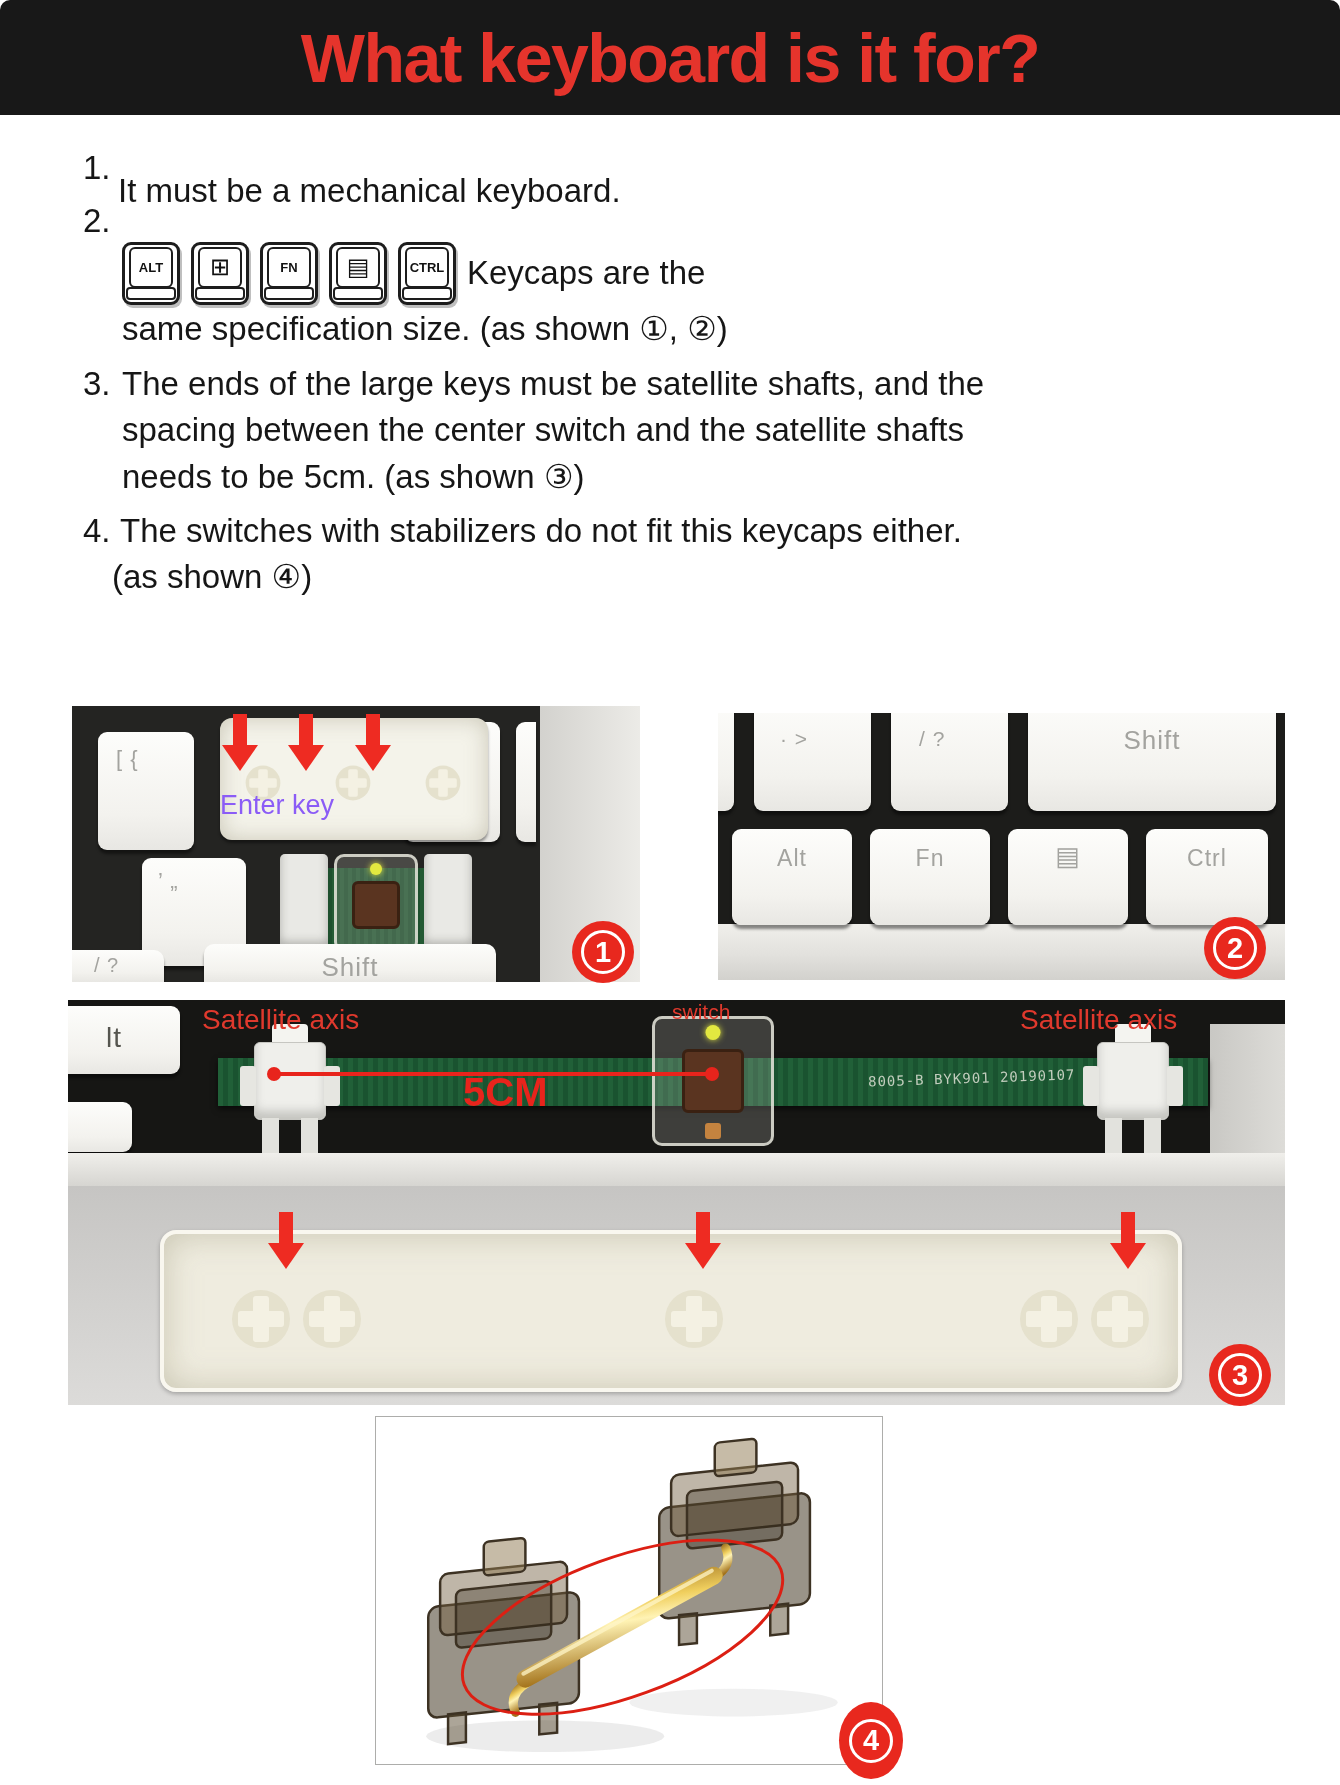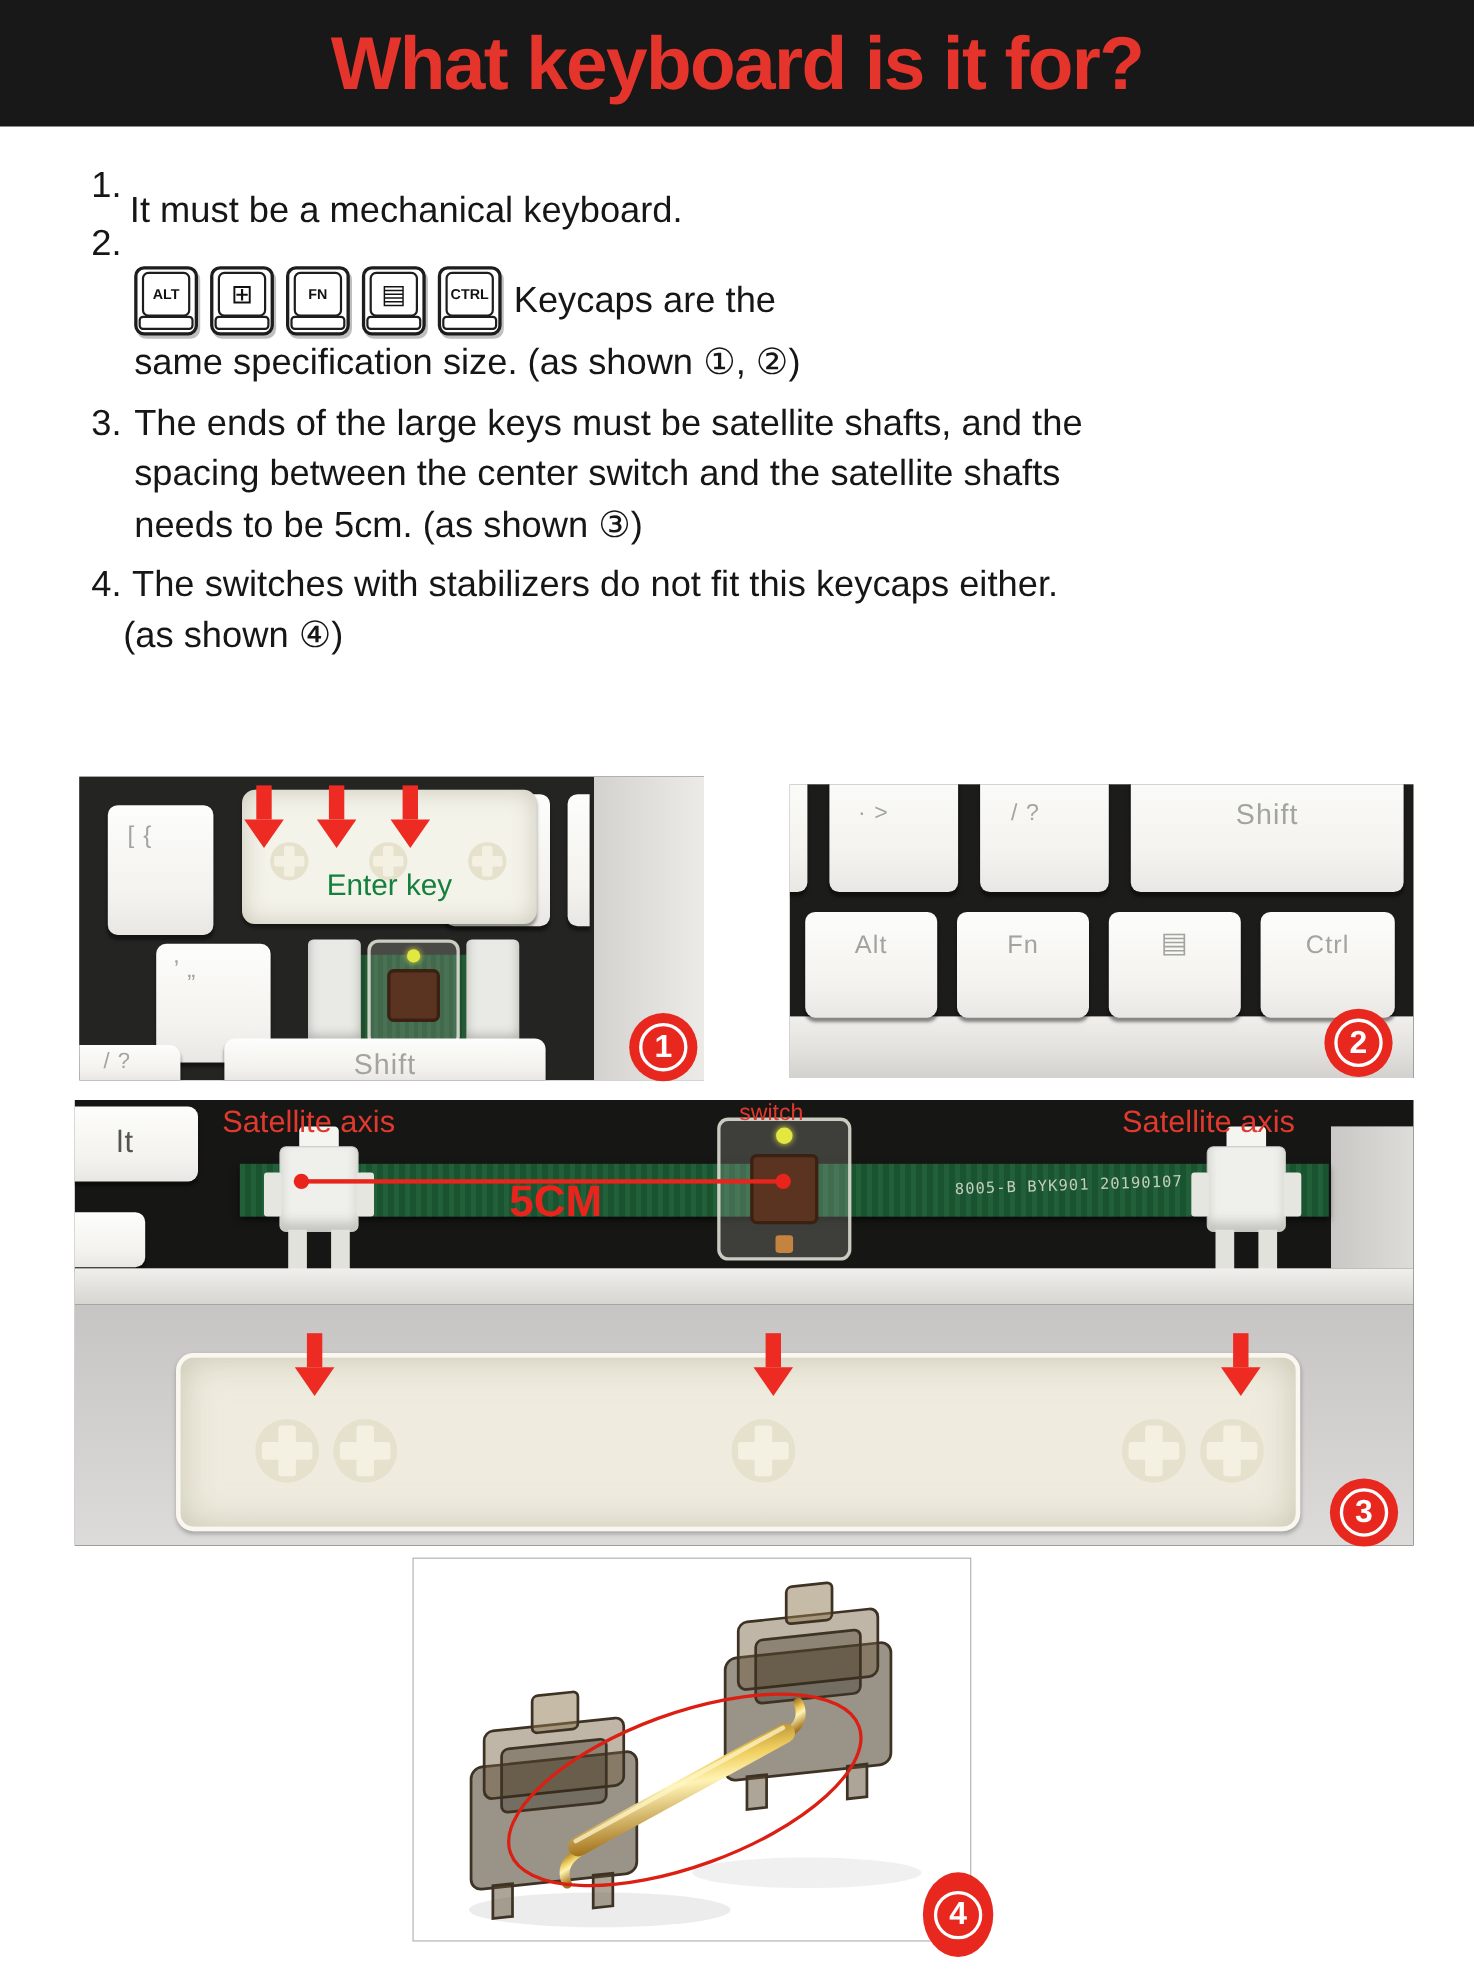--- a/index.html
+++ b/index.html
@@ -1,17 +1,17 @@
 <!DOCTYPE html>
 <html><head>
 <meta charset="utf-8">
 <style>
   * { margin:0; padding:0; box-sizing:border-box; }
   body { background:#fff; font-family:"Liberation Sans", sans-serif; }
-  #page { position:relative; width:1340px; height:1785px; background:#fff; overflow:hidden; }
+  #page { position:relative; width:1340px; height:1785px; background:#fff; overflow:hidden;border-radius:10px; }
   .abs { position:absolute; }
 
   
   .banner { position:absolute; left:0; top:0; width:1340px; height:115px; background:#181818; display:flex; align-items:center; justify-content:center; }
   .banner h1 { color:#e5342c; font-size:68px; font-weight:700; letter-spacing:-1.5px; }
 
   
   .num, .line { position:absolute; font-size:33px; color:#161616; white-space:nowrap; }
   .iconline { position:absolute; display:flex; align-items:center; gap:11px; }
   .iconline span.t { font-size:33px; color:#161616; white-space:nowrap; }
@@ -110,21 +110,21 @@
     </div>
     <div class="key" style="left:444px;top:16px;width:20px;height:120px;border-radius:9px 0 0 9px;"></div>
     <div class="key" style="left:70px;top:152px;width:104px;height:108px;">
       <span class="kl" style="left:16px;top:10px;">’ „</span>
     </div>
 
     <div class="abs" style="left:148px;top:12px;width:268px;height:122px;background:#f4f3ea;border-radius:12px;box-shadow:inset 0 0 22px rgba(150,145,120,.45), 0 3px 3px rgba(0,0,0,.4);z-index:2;">
       <span class="cross" style="left:14px;top:36px;transform:scale(.6);"></span>
       <span class="cross" style="left:104px;top:36px;transform:scale(.6);"></span>
       <span class="cross" style="left:194px;top:36px;transform:scale(.6);"></span>
-      <div class="redlabel" style="left:0;right:0;top:72px;text-align:center;font-size:27px;color:#15803d;">Enter key</div>
+      <div class="redlabel" style="left:0;right:0;top:72px;font-size:27px;color:#8b5cf6;">Enter key</div>
     </div>
 
     <div class="abs" style="left:220px;top:162px;width:180px;height:78px;background:repeating-linear-gradient(90deg,#245a34 0 4px,#1d4f2d 4px 8px);"></div>
     <div class="abs" style="left:208px;top:148px;width:48px;height:102px;background:#e9e9e5;border-radius:5px;box-shadow:inset 0 -14px 10px rgba(90,90,85,.4);"></div>
     <div class="abs" style="left:352px;top:148px;width:48px;height:102px;background:#e9e9e5;border-radius:5px;box-shadow:inset 0 -14px 10px rgba(90,90,85,.4);"></div>
     <div class="switchbody" style="left:262px;top:148px;width:84px;height:98px;">
       <span class="led" style="top:6px;width:12px;height:12px;"></span>
       <span class="stem" style="top:24px;width:48px;height:48px;"></span>
     </div>
 

